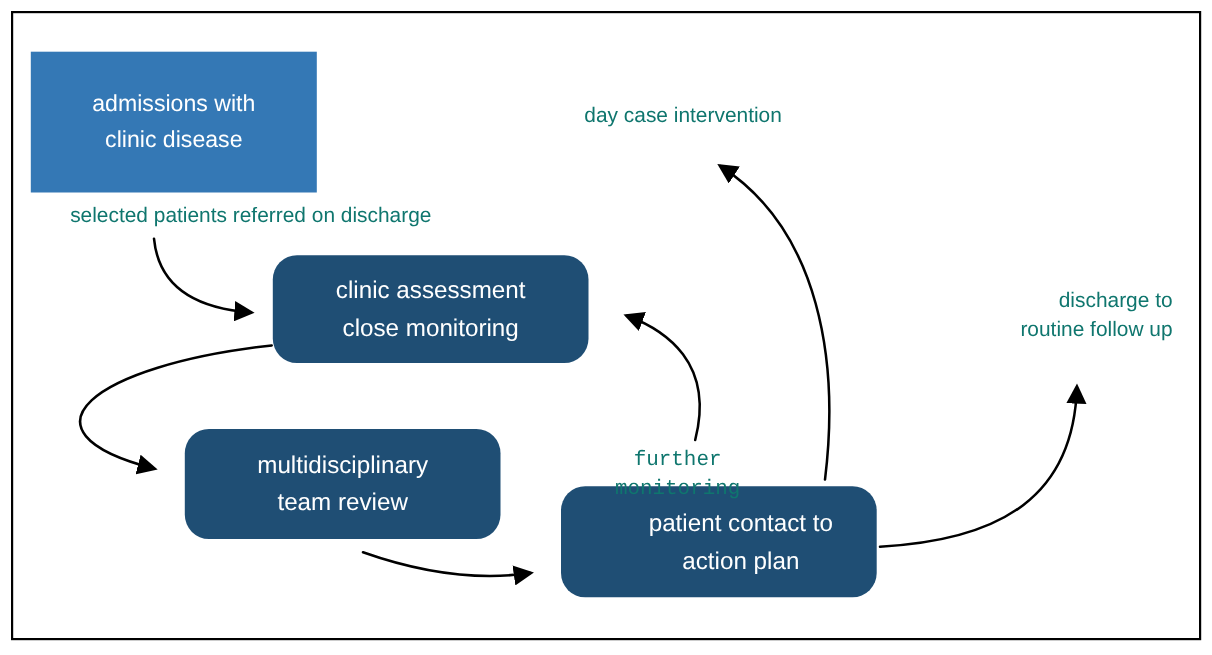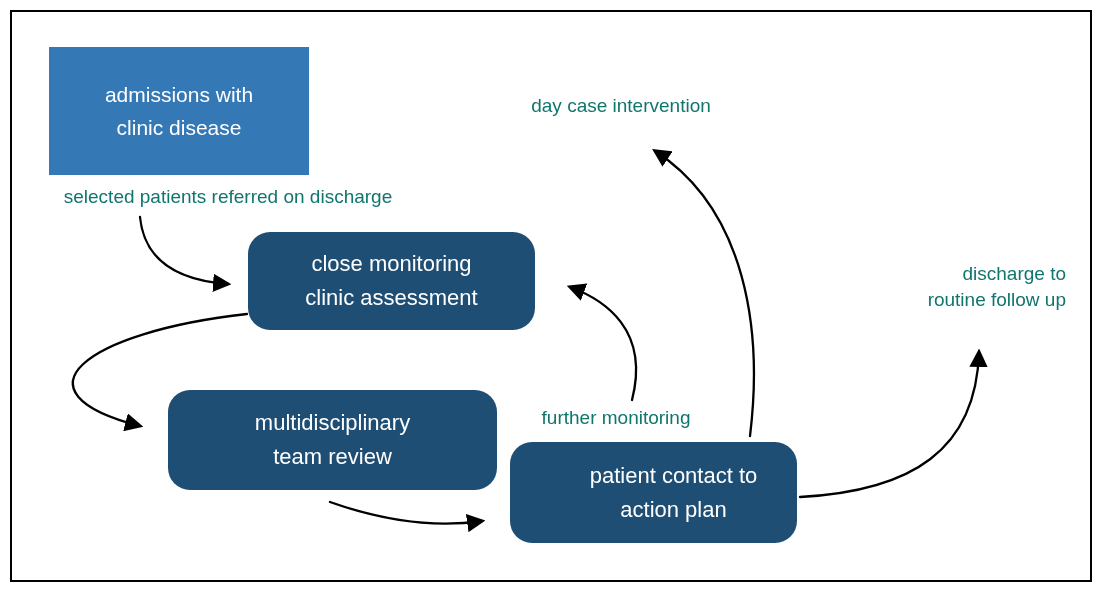--- a/index.html
+++ b/index.html
@@ -36,21 +36,21 @@
     position: absolute;
     display: flex;
     flex-direction: column;
     align-items: center;
     justify-content: center;
     text-align: center;
     color: #ffffff;
     box-sizing: border-box;
   }
   .node-admissions {
-    left: 49px;
+    left: 28px;
     top: 47px;
     width: 260px;
     height: 128px;
     background: #3478B5;
     font-size: 21px;
     line-height: 33px;
   }
   .node-rounded {
     background: #1F4E74;
     border-radius: 22px;
@@ -59,21 +59,21 @@
   }
   .node-clinic {
     left: 248px;
     top: 232px;
     width: 287px;
     height: 98px;
   }
   .node-mdt {
     left: 168px;
     top: 390px;
-    width: 329px;
+    width: 287px;
     height: 100px;
   }
   .node-contact {
     left: 510px;
     top: 442px;
     width: 287px;
     height: 101px;
     padding-left: 40px;
   }
   .flow-label {
@@ -92,20 +92,21 @@
     left: 496px;
     top: 93px;
     width: 250px;
     text-align: center;
   }
   .label-further {
     left: 516px;
     top: 405px;
     width: 200px;
     text-align: center;
+    font-family: Liberation Mono, monospace;
   }
   .label-discharge {
     left: 866px;
     top: 261px;
     width: 200px;
     text-align: right;
   }
   .edge {
     fill: none;
     stroke: #000000;
@@ -133,22 +134,22 @@
     <path class="edge" d="M 750 436 C 763 330 746 210 655 151" marker-end="url(#ah)"></path>
     <path class="edge" d="M 800 497 C 912 491 976 450 979 352" marker-end="url(#ah)"></path>
   </svg>
 
   <div class="node node-admissions">
     <span>admissions with</span>
     <span>clinic disease</span>
   </div>
 
   <div class="node node-rounded node-clinic">
+    <span>clinic assessment</span>
     <span>close monitoring</span>
-    <span>clinic assessment</span>
   </div>
 
   <div class="node node-rounded node-mdt">
     <span>multidisciplinary</span>
     <span>team review</span>
   </div>
 
   <div class="node node-rounded node-contact">
     <span>patient contact to</span>
     <span>action plan</span>

